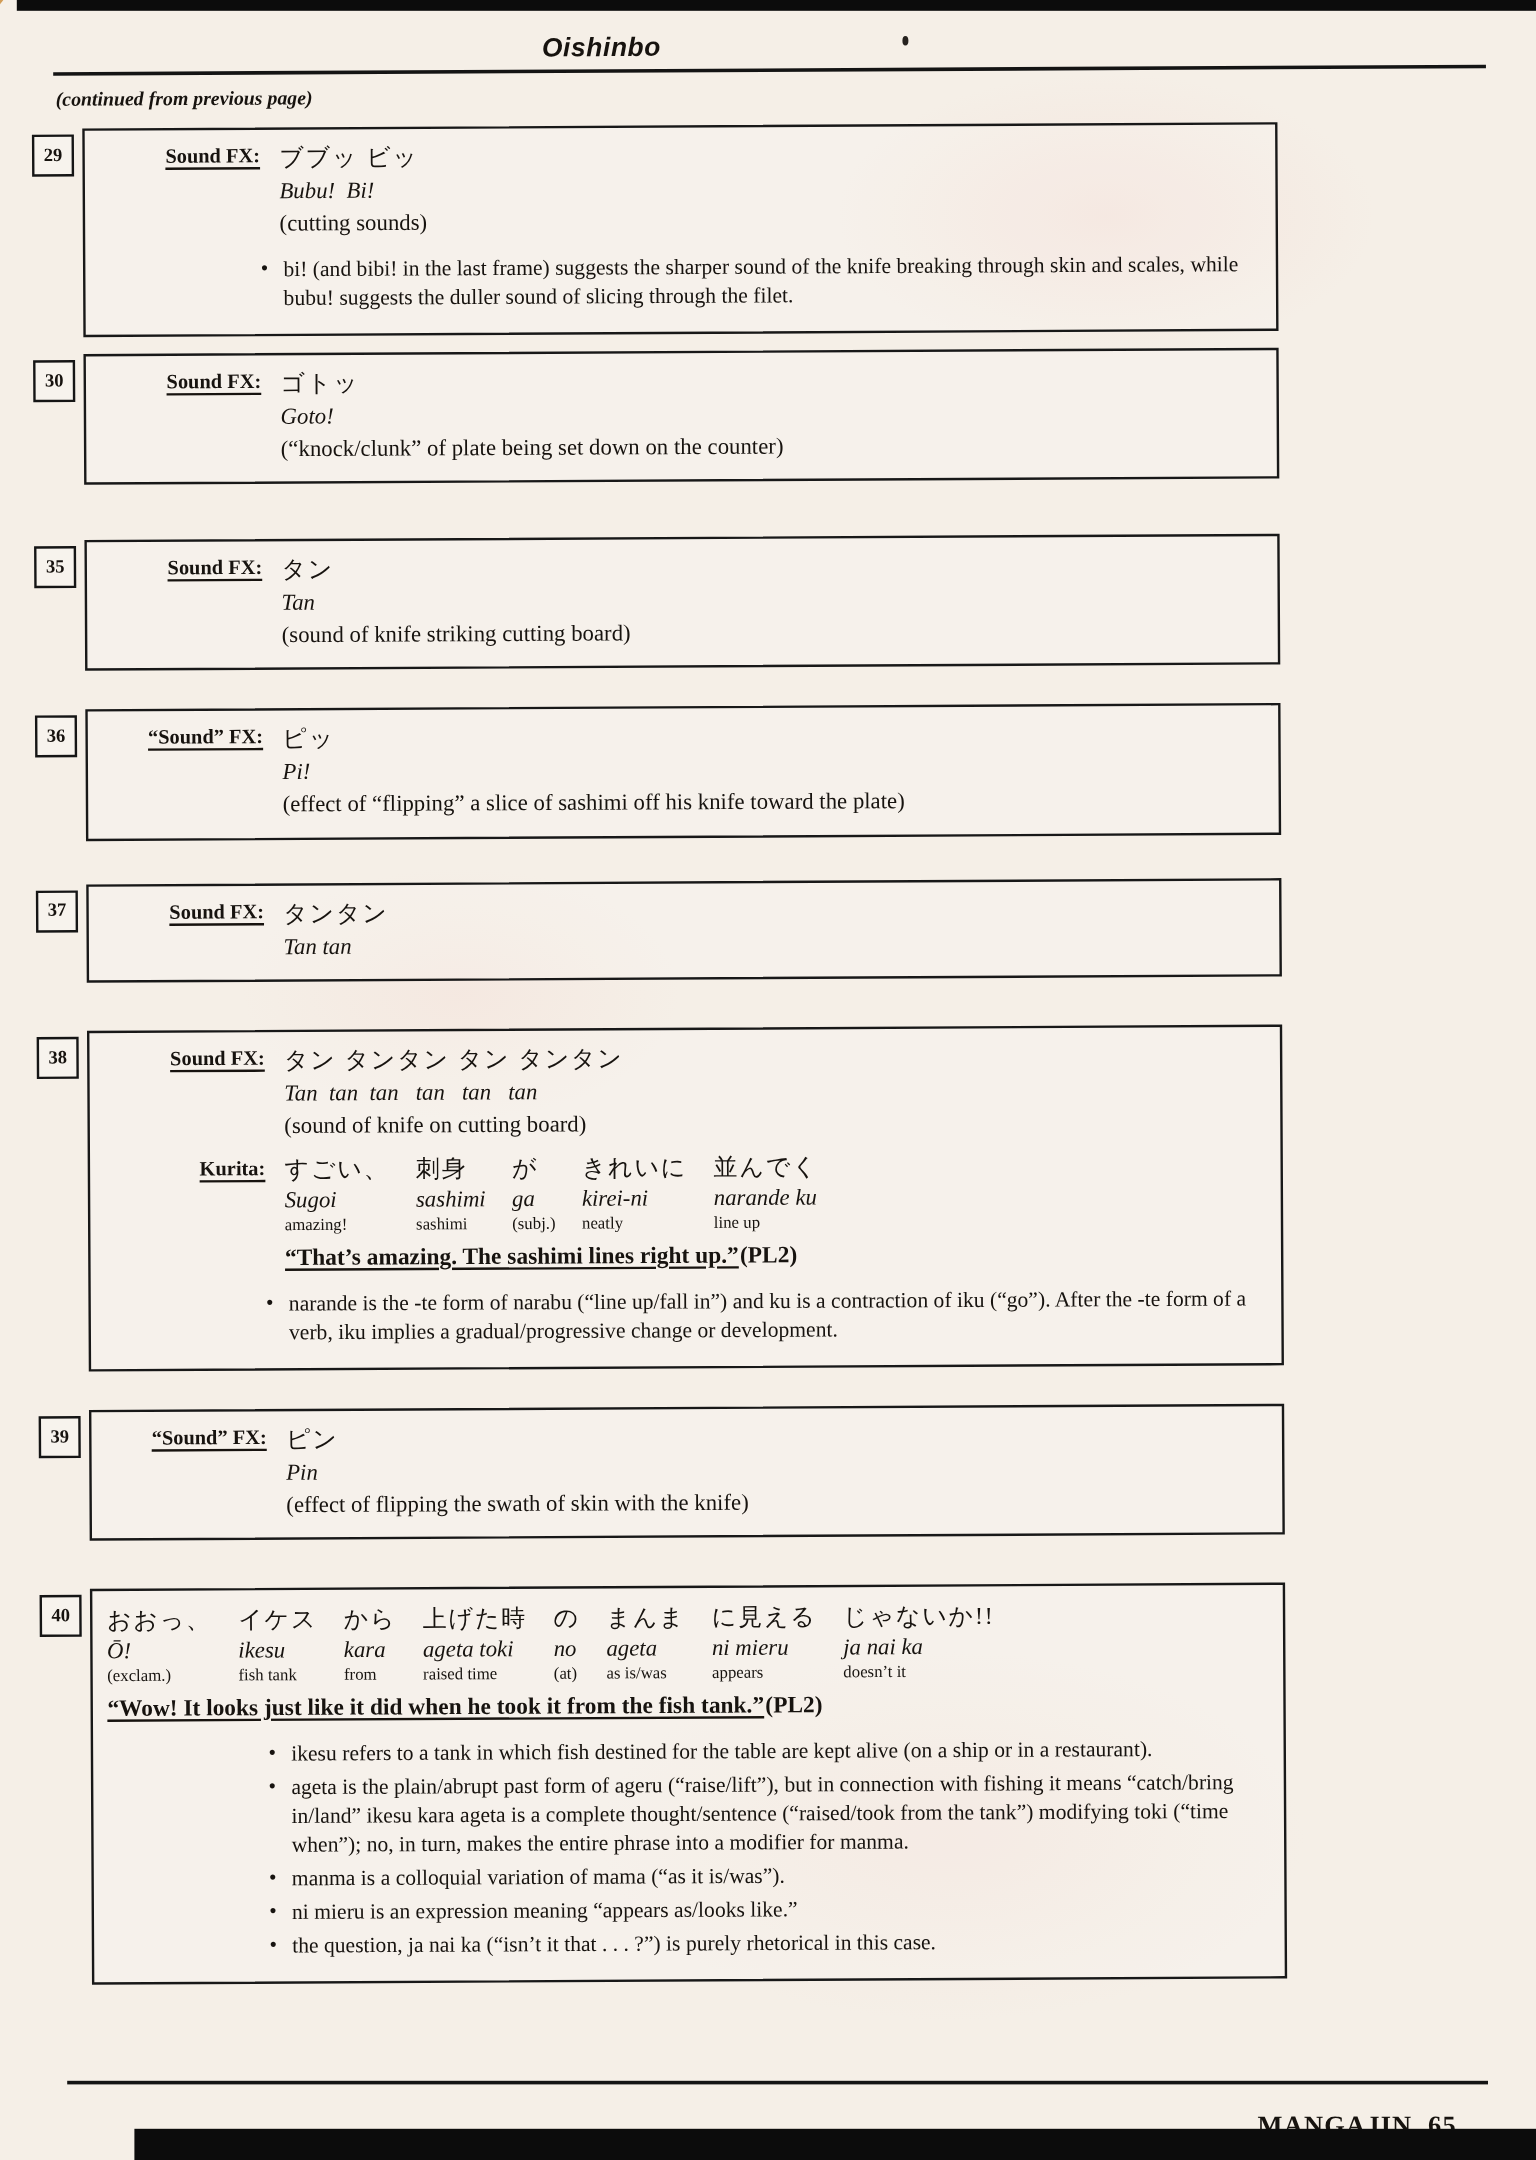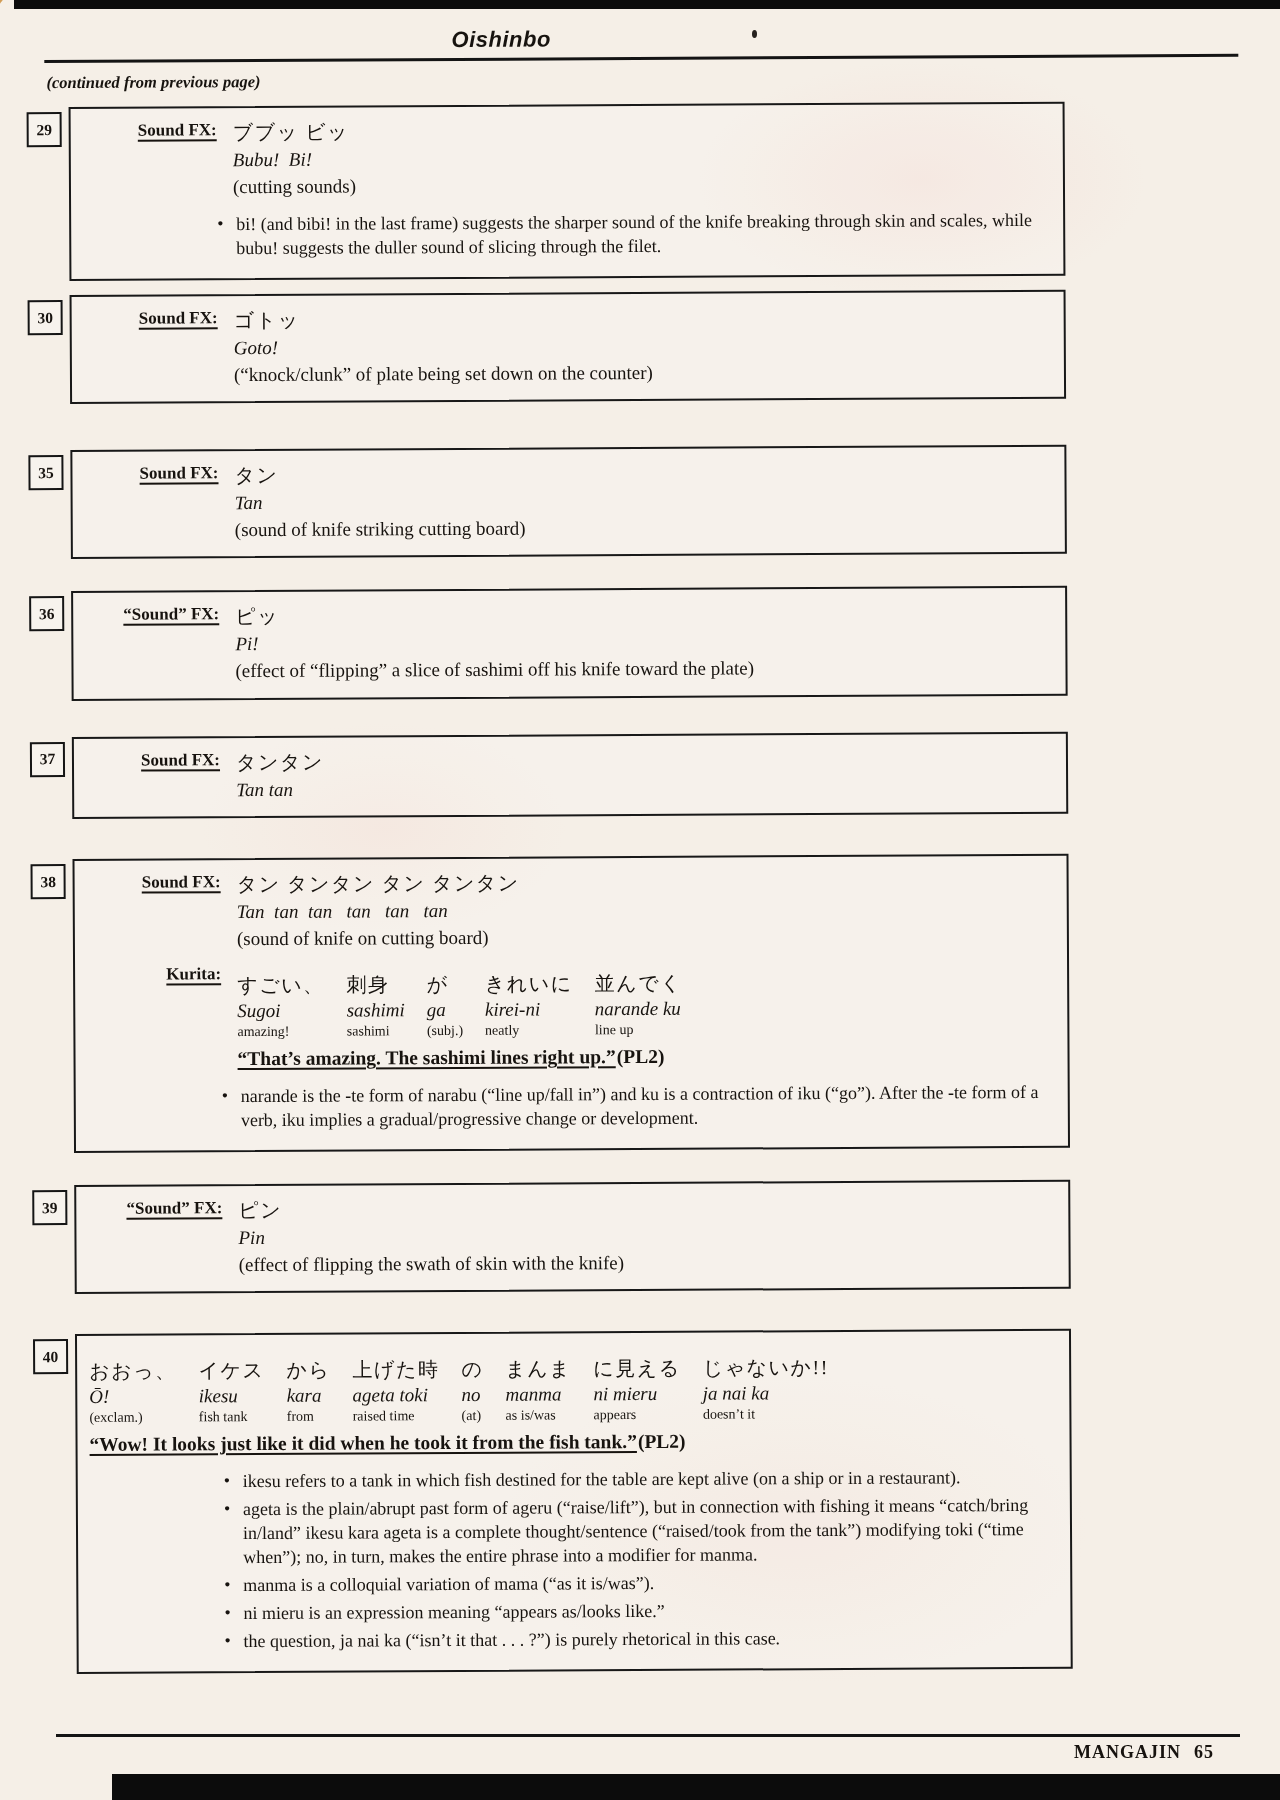--- a/index.html
+++ b/index.html
@@ -36,35 +36,35 @@
   .fx-row{display:flex;}
   .lbl{flex:0 0 150px;text-align:right;padding-right:16px;box-sizing:border-box;font-weight:bold;font-size:17px;line-height:1.45;}
   .lbl-text{text-decoration:underline;text-decoration-thickness:2px;text-underline-offset:3.5px;}
   .fx-content{flex:1;min-width:0;}
   .jp{font-size:20px;line-height:1.45;letter-spacing:1.5px;}
   .rom{font-style:italic;font-size:19px;line-height:1.4;white-space:pre-wrap;}
   .desc{font-size:19px;line-height:1.4;}
 
   .speaker-row{display:flex;margin-top:10px;}
   .gloss{display:flex;align-items:flex-start;}
-  .gw{margin-right:22px;margin-top:10px;}
+  .gw{margin-right:22px;}
   .gw .jp{line-height:1.35;}
   .gw .rom{line-height:1.25;}
   .gw .gw-en{font-size:14px;line-height:1.35;white-space:nowrap;}
   .trans{font-size:19.5px;font-weight:bold;margin-top:4px;line-height:1.35;}
   .trans .t{text-decoration:underline;text-decoration-thickness:2px;text-underline-offset:3px;}
   .trans .pl{margin-left:1px;}
 
   ul.notes{list-style:none;margin:13px 0 0 0;padding:0 0 0 132px;}
   ul.notes li{position:relative;padding-left:21px;font-size:18px;line-height:1.33;margin-bottom:4px;}
   ul.notes li::before{content:"\2022";position:absolute;left:2px;top:-1px;}
 
   .footer{position:absolute;left:56px;right:40px;top:1734px;}
   .footer-rule{height:2.5px;background:#141414;}
-  .footer-text{text-align:right;padding-right:26px;margin-top:5px;font-weight:bold;font-size:18px;letter-spacing:1px;}
+  .footer-text{text-align:right;padding-right:26px;margin-top:21px;font-weight:bold;font-size:22px;letter-spacing:1px;}
   .footer-text .pgnum{margin-left:13px;}
 </style>
 </head>
 <body>
 
 <div class="scan-bar-top"></div>
 <div class="corner-curl"></div>
 <div class="speck"></div>
 
 <div class="content">
@@ -254,21 +254,21 @@
                 </div>
 
                 <div class="gw">
                   <div class="jp">の</div>
                   <div class="rom">no</div>
                   <div class="gw-en">(at)</div>
                 </div>
 
                 <div class="gw">
                   <div class="jp">まんま</div>
-                  <div class="rom">manma</div>
+                  <div class="rom">ageta</div>
                   <div class="gw-en">as is/was</div>
                 </div>
 
                 <div class="gw">
                   <div class="jp">に見える</div>
                   <div class="rom">ni mieru</div>
                   <div class="gw-en">appears</div>
                 </div>
 
                 <div class="gw">

